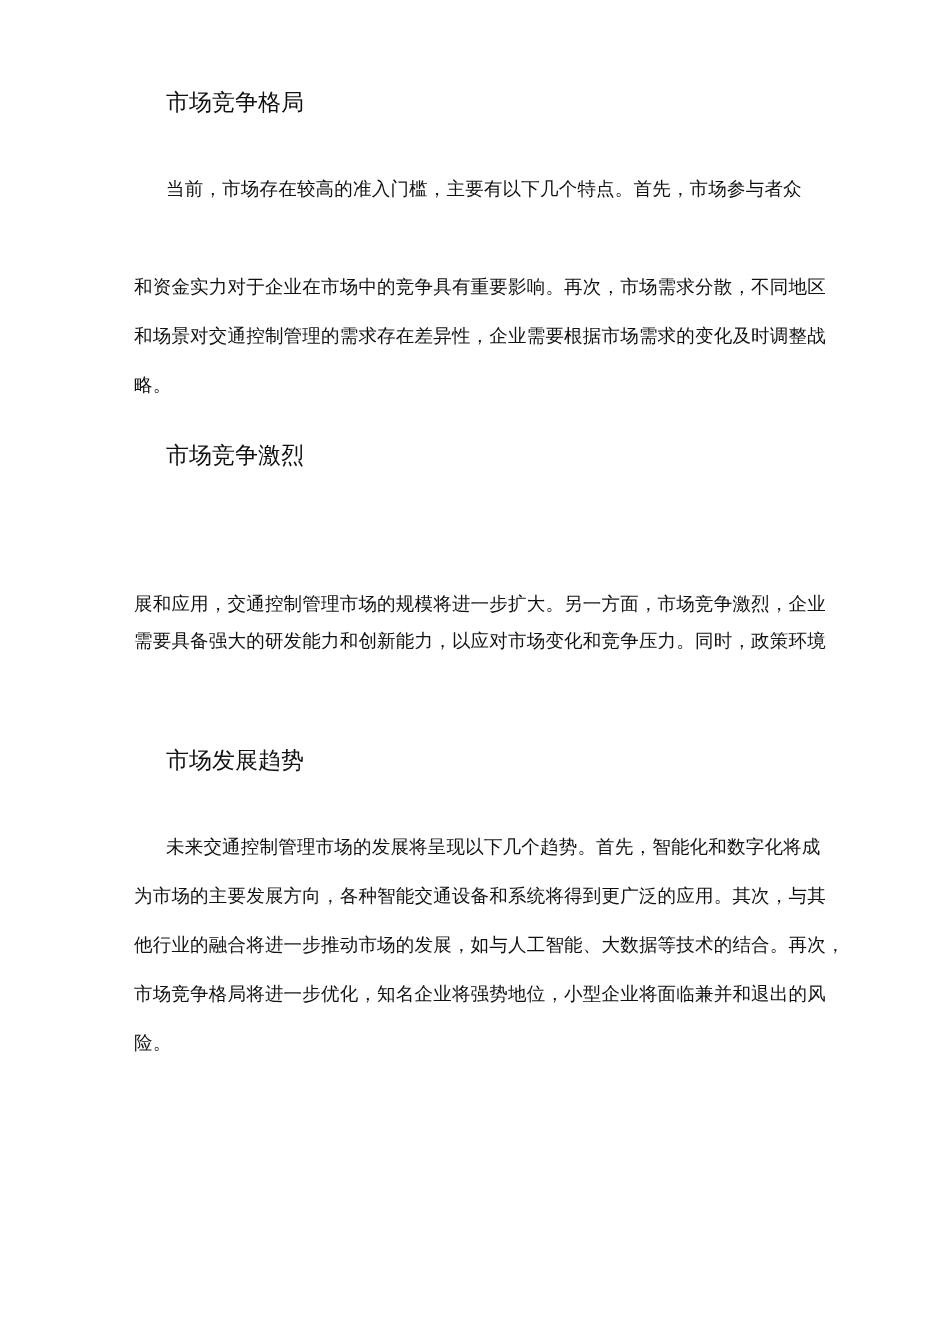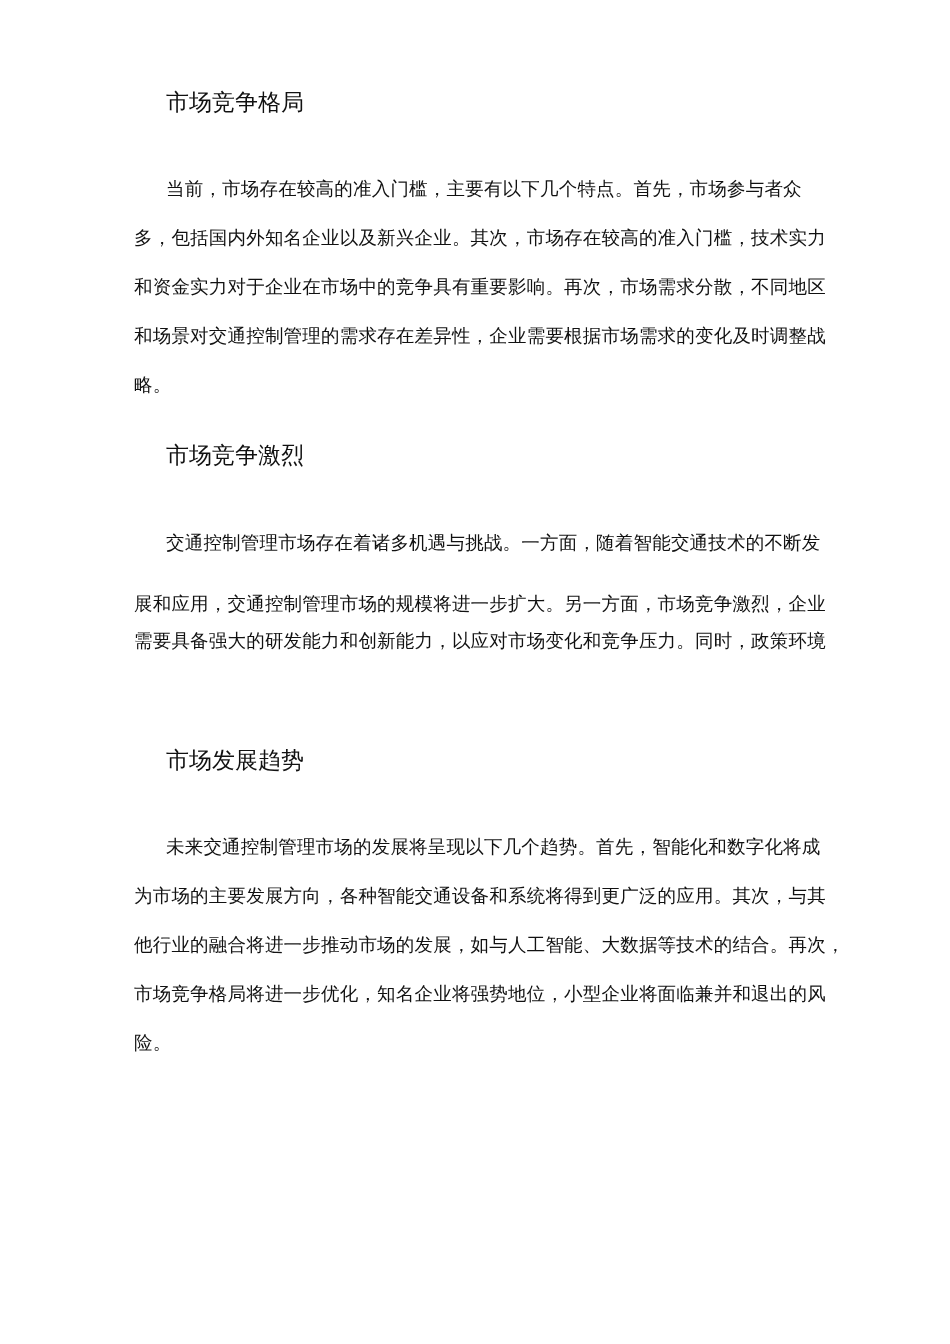--- a/index.html
+++ b/index.html
@@ -42,27 +42,25 @@
     }
     .line.indent { left: 150px; }
   </style>
 </head>
 <body>
 
 <div class="page">
 
   <h2 class="heading" style="top:87px;">市场竞争格局</h2>
   <div class="line indent" style="top:177px;">当前，市场存在较高的准入门槛，主要有以下几个特点。首先，市场参与者众</div>
-  <div class="line" style="top:226px;">多，包括国内外知名企业以及新兴企业。其次，市场存在较高的准入门槛，技术实力</div>
   <div class="line" style="top:275px;">和资金实力对于企业在市场中的竞争具有重要影响。再次，市场需求分散，不同地区</div>
   <div class="line" style="top:324px;">和场景对交通控制管理的需求存在差异性，企业需要根据市场需求的变化及时调整战</div>
   <div class="line" style="top:373px;">略。</div>
 
   <h2 class="heading" style="top:440px;">市场竞争激烈</h2>
-  <div class="line indent" style="top:531px;">交通控制管理市场存在着诸多机遇与挑战。一方面，随着智能交通技术的不断发</div>
   <div class="line" style="top:592px;">展和应用，交通控制管理市场的规模将进一步扩大。另一方面，市场竞争激烈，企业</div>
   <div class="line" style="top:629px;">需要具备强大的研发能力和创新能力，以应对市场变化和竞争压力。同时，政策环境</div>
 
   <h2 class="heading" style="top:745px;">市场发展趋势</h2>
   <div class="line indent" style="top:835px;text-align:center;">未来交通控制管理市场的发展将呈现以下几个趋势。首先，智能化和数字化将成</div>
   <div class="line" style="top:884px;">为市场的主要发展方向，各种智能交通设备和系统将得到更广泛的应用。其次，与其</div>
   <div class="line" style="top:933px;">他行业的融合将进一步推动市场的发展，如与人工智能、大数据等技术的结合。再次，</div>
   <div class="line" style="top:982px;text-align:center;">市场竞争格局将进一步优化，知名企业将强势地位，小型企业将面临兼并和退出的风</div>
   <div class="line" style="top:1031px;">险。</div>
 

